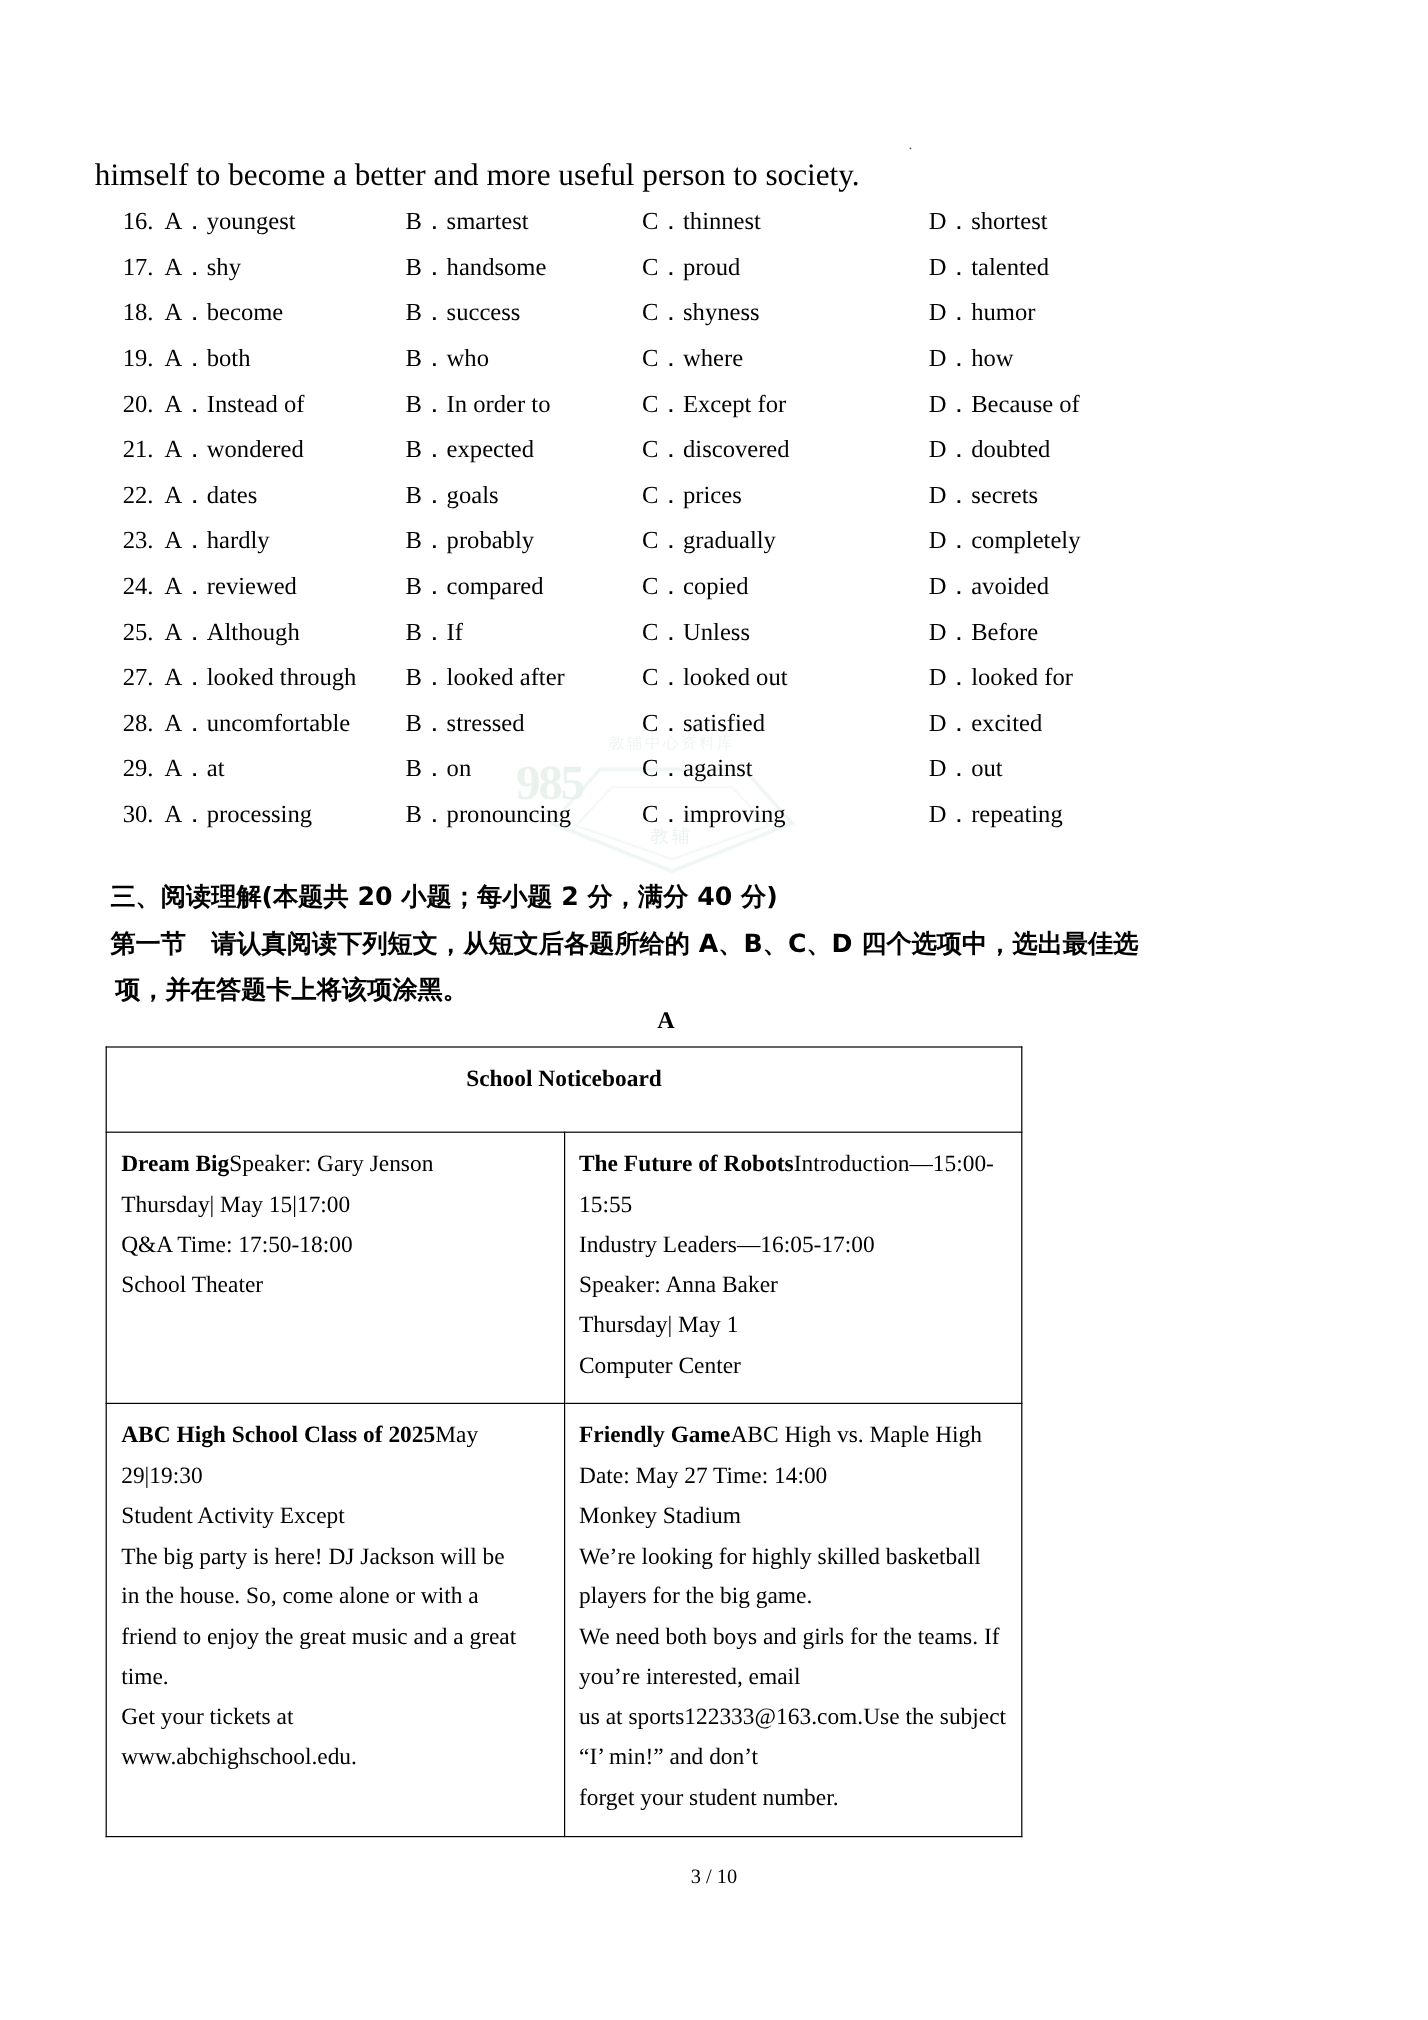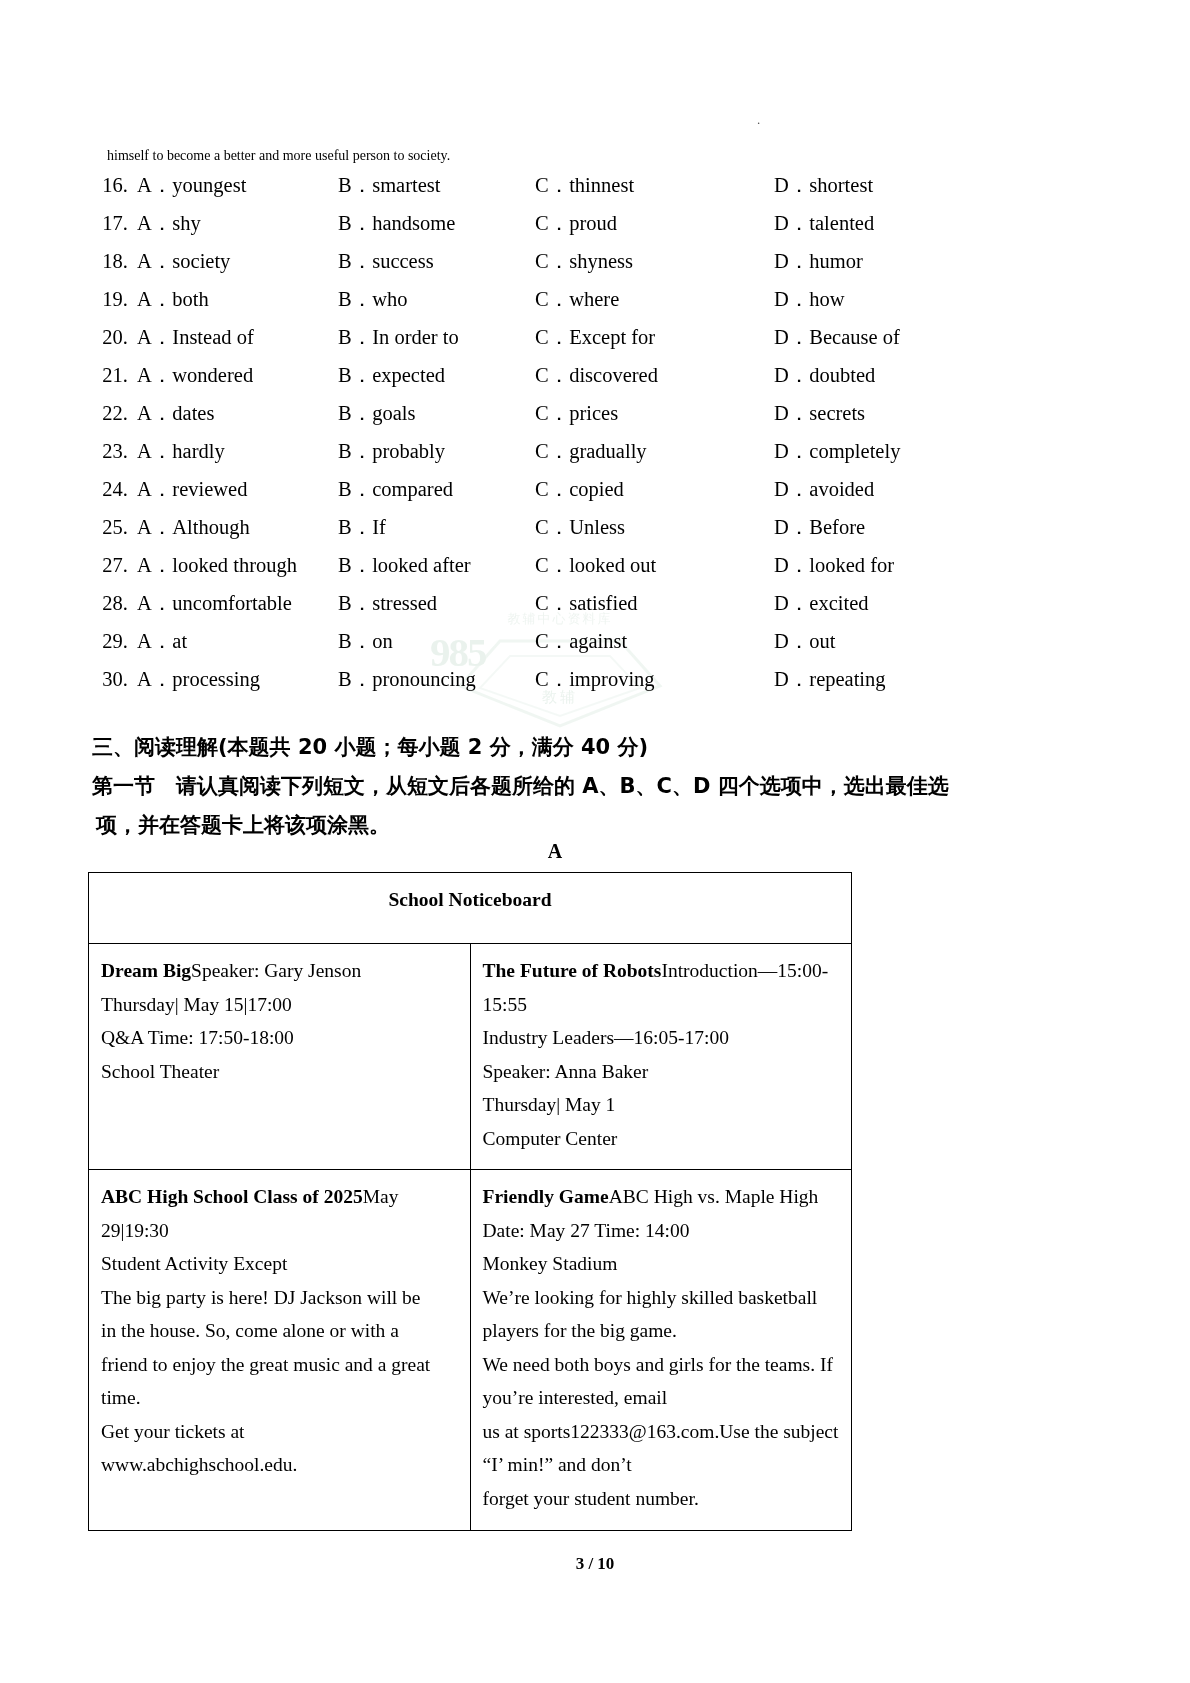--- a/index.html
+++ b/index.html
@@ -78,26 +78,25 @@
     position: absolute;
     left: 757px;
     top: 112px;
     font-size: 13px;
     color: #555;
   }
 
   
   .tail-line {
     position: absolute;
-    left: 107px;
+    left: 79px;
     top: 130px;
-    font-size: 14px;
+    font-size: 26px;
     line-height: 1.25;
     white-space: nowrap;
-    margin-top: 17px;
   }
 
   
   .opts {
     position: absolute;
     left: 95px;
     top: 166px;
     width: 1010px;
   }
   .opt-row {
@@ -191,21 +190,21 @@
   .bold { font-weight: bold; }
   .line { display: block; }
 
   .footer {
     position: absolute;
     left: 0;
     top: 1554px;
     width: 1190px;
     text-align: center;
     font-size: 17px;
-    font-weight: bold;
+    font-weight: normal;
   }
 </style>
 </head>
 <body>
 
 <div class="page">
 
   <div class="watermark">
     <svg width="240" height="120" viewBox="0 0 240 120">
       <path d="M20 70 L60 25 L180 25 L220 70 L120 110 Z" fill="none" stroke="#cfe3d6" stroke-width="3"></path>
@@ -235,21 +234,21 @@
       <div class="opt-row">
         <span class="opt-num">17.</span>
         <span class="opt opt-a">A．shy</span>
         <span class="opt opt-b">B．handsome</span>
         <span class="opt opt-c">C．proud</span>
         <span class="opt opt-d">D．talented</span>
       </div>
 
       <div class="opt-row">
         <span class="opt-num">18.</span>
-        <span class="opt opt-a">A．society</span>
+        <span class="opt opt-a">A．become</span>
         <span class="opt opt-b">B．success</span>
         <span class="opt opt-c">C．shyness</span>
         <span class="opt opt-d">D．humor</span>
       </div>
 
       <div class="opt-row">
         <span class="opt-num">19.</span>
         <span class="opt opt-a">A．both</span>
         <span class="opt opt-b">B．who</span>
         <span class="opt opt-c">C．where</span>

